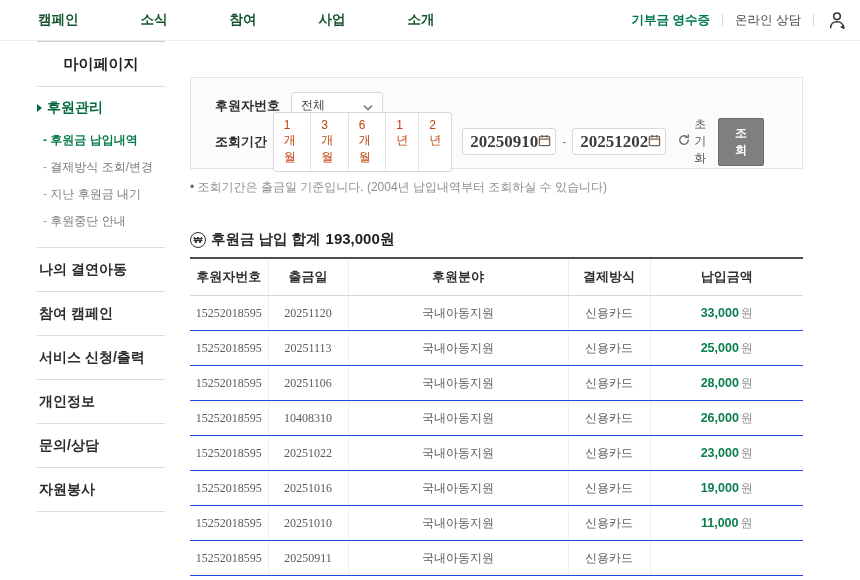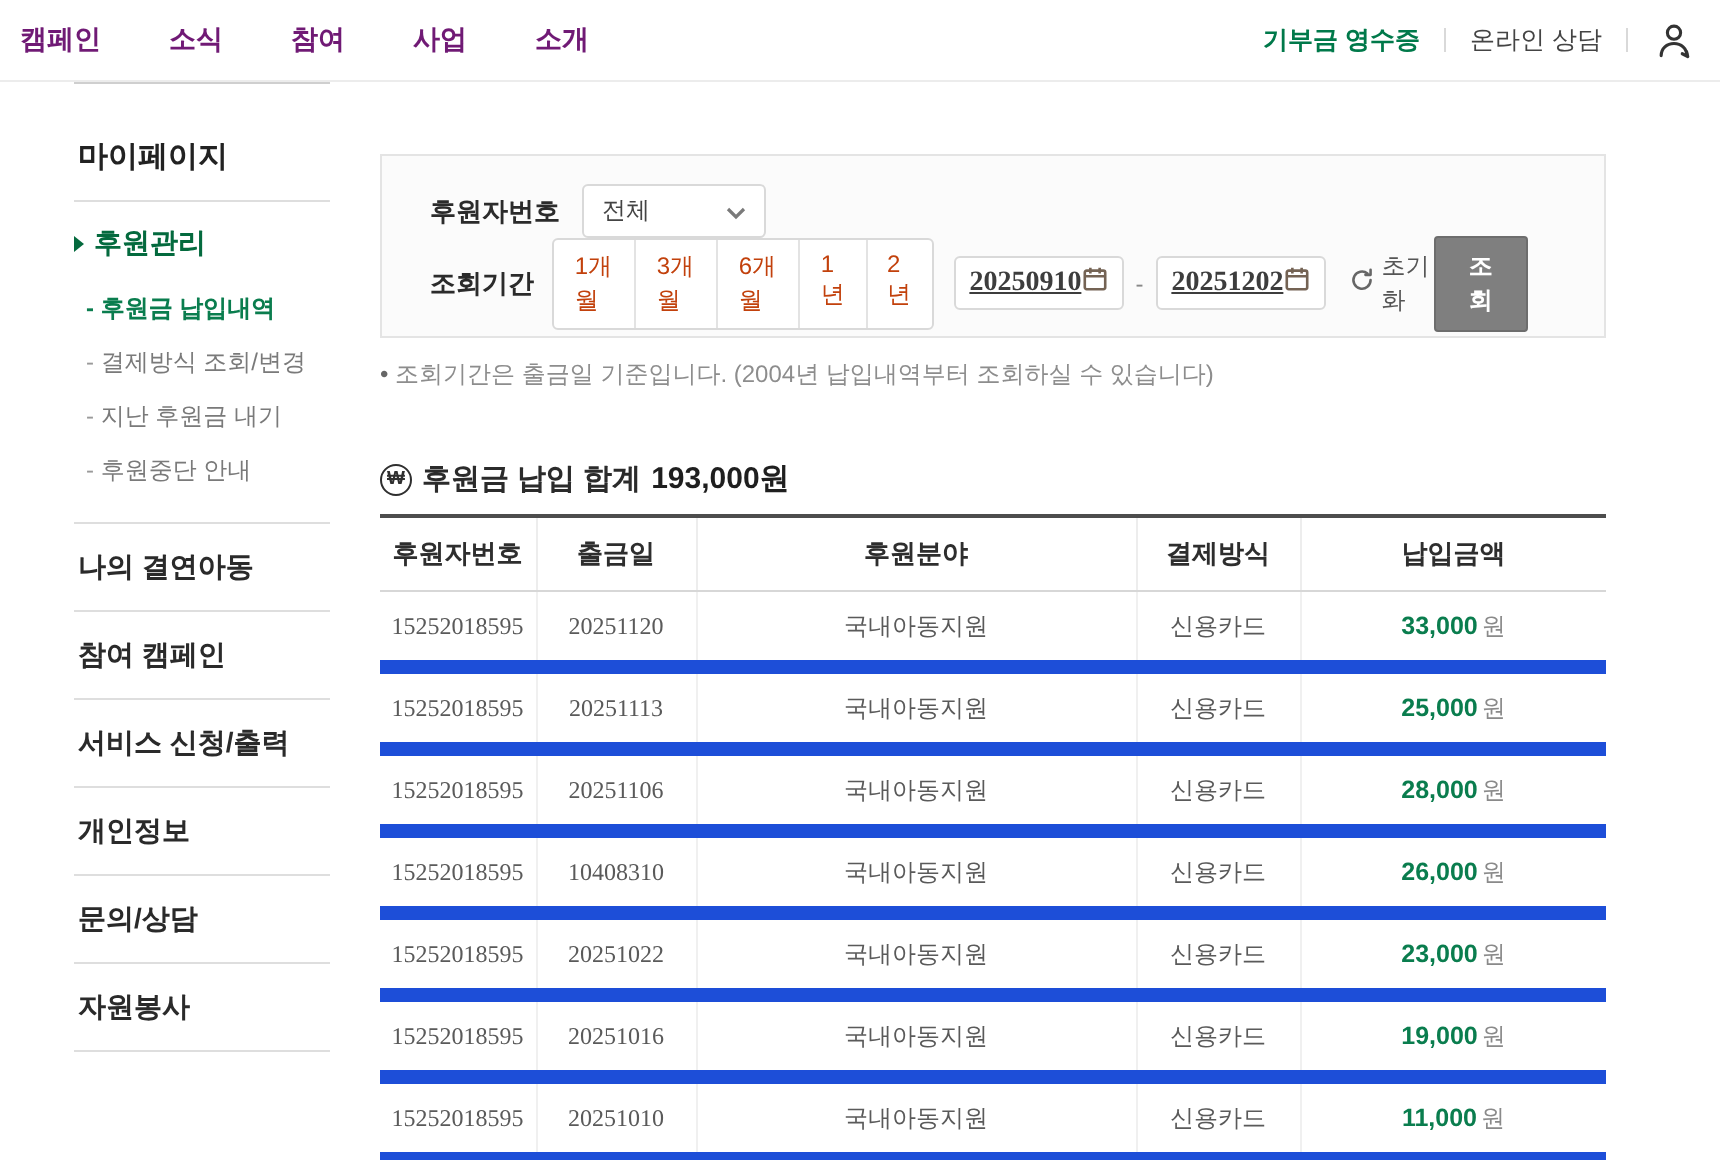--- a/index.html
+++ b/index.html
@@ -2,31 +2,31 @@
 <html><head>
 <meta charset="utf-8">
 <style>
   * { margin:0; padding:0; box-sizing:border-box; }
   html,body { width:860px; height:580px; background:#fff; overflow:hidden;
     font-family:"Liberation Sans", sans-serif; }
 
   
   .topbar { height:41px; display:flex; align-items:center; border-bottom:1px solid #ececec; padding:0 12px 0 10px; }
   .topnav { display:flex; gap:34px; }
-  .topnav span { font-size:13.5px; font-weight:bold; color:#701a75; cursor:pointer; }
+  .topnav span { font-size:13.5px; font-weight:bold; color:#14532d; cursor:pointer;margin-left:28px; }
   .toputil { margin-left:auto; display:flex; align-items:center; gap:12px; }
   .toputil .receipt { font-size:12.5px; font-weight:bold; color:#00794a; cursor:pointer; }
   .toputil .consult { font-size:12.5px; color:#444; cursor:pointer; }
   .toputil .sep { width:1px; height:12px; background:#d9d9d9; }
   .user-ic { width:22px; height:22px; cursor:pointer; display:inline-block; }
 
   
   .layout { display:flex; }
   .sidebar { margin-left:37px; width:128px; border-top:1px solid #cfcfcf; }
-  .sb-title { font-size:15px; font-weight:bold; color:#222; padding:27px 2px 12px; border-bottom:1px solid #dedede; cursor:pointer; }
+  .sb-title { font-size:15px; font-weight:bold; color:#222; padding:13px 2px 12px; border-bottom:1px solid #dedede; cursor:pointer;text-align:center; }
   .sb-group-label { display:flex; align-items:center; gap:5px; font-size:14px; font-weight:bold; color:#046a3e; padding:12px 0 10px; cursor:pointer; }
   .sb-group-label .tri { width:0; height:0; border-left:5px solid #046a3e; border-top:4px solid transparent; border-bottom:4px solid transparent; }
   .sb-sub { padding:0 0 12px 6px; border-bottom:1px solid #dedede; }
   .sb-sub-item { font-size:12px; color:#7a7a7a; padding:5px 0; cursor:pointer; }
   .sb-sub-item::before { content:"- "; color:#9a9a9a; }
   .sb-sub-item.active { color:#0a7d4e; font-weight:bold; }
   .sb-sub-item.active::before { content:"- "; color:#0a7d4e; }
   .sb-item { font-size:14px; font-weight:bold; color:#2a2a2a; padding:13px 2px 12px; border-bottom:1px solid #dedede; cursor:pointer; }
 
   
@@ -38,39 +38,39 @@
   .f-row + .f-row { margin-top:9px; }
   .f-label { width:76px; font-size:13px; font-weight:bold; color:#2b2b2b; }
   .select-box { width:92px; height:27px; background:#fff; border:1px solid #d9d9d9; border-radius:3px;
     display:flex; align-items:center; justify-content:space-between; padding:0 9px; cursor:pointer; }
   .select-box .val { font-size:12px; color:#444; }
   .periods { display:flex; border:1px solid #d9d9d9; border-radius:3px; overflow:hidden; background:#fff; }
   .periods span { font-size:12px; color:#c2410c; padding:5px 10px; border-left:1px solid #e3e3e3; cursor:pointer; }
   .periods span:first-child { border-left:none; }
   .date-box { margin-left:10px; height:27px; width:94px; background:#fff; border:1px solid #d9d9d9; border-radius:3px;
     display:flex; align-items:center; justify-content:space-between; padding:0 7px; cursor:pointer; }
-  .date-box .dval { font-size:14px; color:#3d3d3d; font-family:"Liberation Serif", serif; font-weight:bold;text-decoration:underline; }
+  .date-box .dval { font-size:17px; color:#3d3d3d; font-family:"Liberation Serif", serif; font-weight:bold; }
   .dash { margin-left:6px; margin-right:-4px; color:#888; font-size:12px; }
   .reset { margin-left:12px; display:flex; align-items:center; gap:4px; font-size:12px; color:#555; cursor:pointer; }
   .search-btn { margin-left:auto; margin-right:22px; background:#7f7f7f; border:1px solid #6d6d6d; border-radius:2px;
     color:#fff; font-size:12px; font-weight:bold; padding:6px 13px; cursor:pointer; }
 
   .note { margin-top:10px; font-size:12px; color:#8d8d8d; }
   .note::before { content:"• "; color:#666; }
 
   .summary { margin-top:34px; display:flex; align-items:center; gap:5px; padding-bottom:8px; }
   .won-ic { width:16px; height:16px; border:1.4px solid #2f2f2f; border-radius:50%;
     display:flex; align-items:center; justify-content:center; font-size:9.5px; font-weight:bold; color:#2f2f2f; }
   .summary .lbl { font-size:14.5px; font-weight:bold; color:#2b2b2b; }
   .summary .tot { font-size:15px; font-weight:bold; color:#1f1f1f; }
 
   table.pay { width:100%; border-collapse:collapse; border-top:2px solid #4d4d4d; }
   table.pay th { font-size:13px; font-weight:bold; color:#2e2e2e; padding:9px 4px; border-bottom:1px solid #d7d7d7; border-left:1px solid #ededed; }
   table.pay th:first-child { border-left:none; }
-  table.pay td { font-size:12px; color:#5a5a5a; text-align:center; padding:8.5px 4px; border-bottom:7px solid #1d4ed8; border-left:1px solid #f0f0f0; }
+  table.pay td { font-size:12px; color:#5a5a5a; text-align:center; padding:8.5px 4px; border-bottom:1px solid #1d4ed8; border-left:1px solid #f0f0f0; }
   table.pay td:first-child { border-left:none; }
   td.num { font-family:"Liberation Serif", serif; font-size:12.5px; color:#4f4f4f; }
   td.amt .v { font-weight:bold; color:#0a7d4e; font-size:12.5px; }
   td.amt .w { color:#8a8a8a; font-size:12px; margin-left:2px; }
 </style>
 </head>
 <body>
 
 <div class="topbar">
   <div class="topnav">

